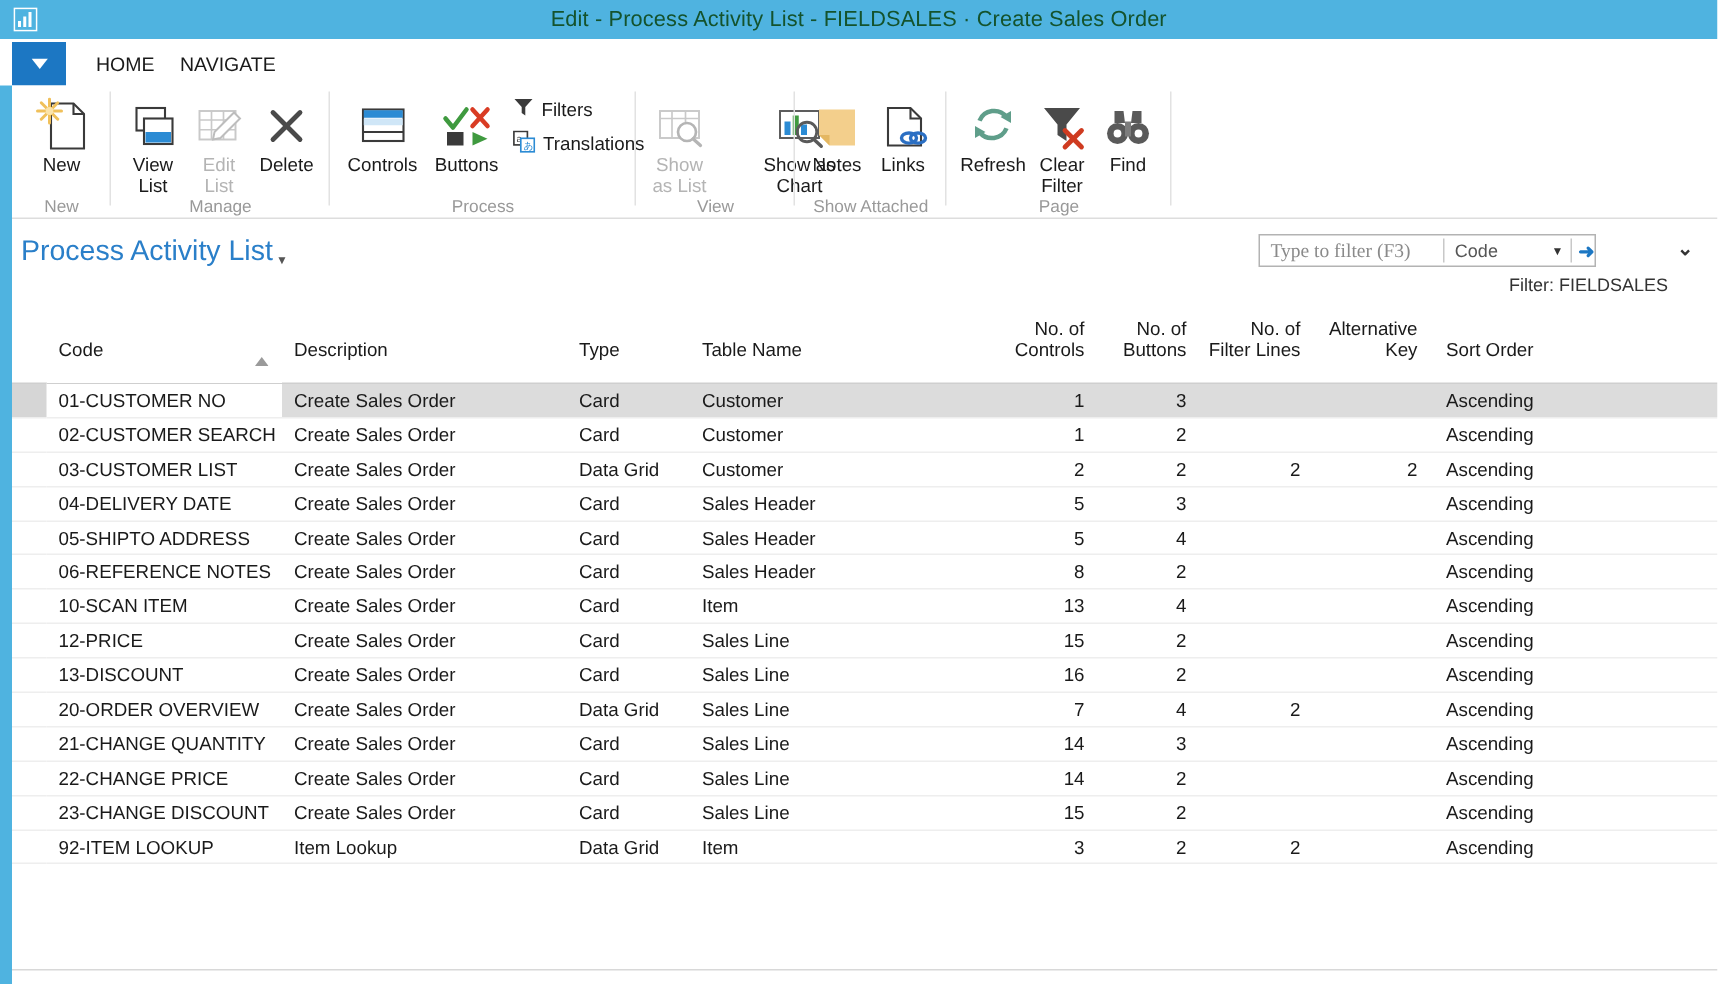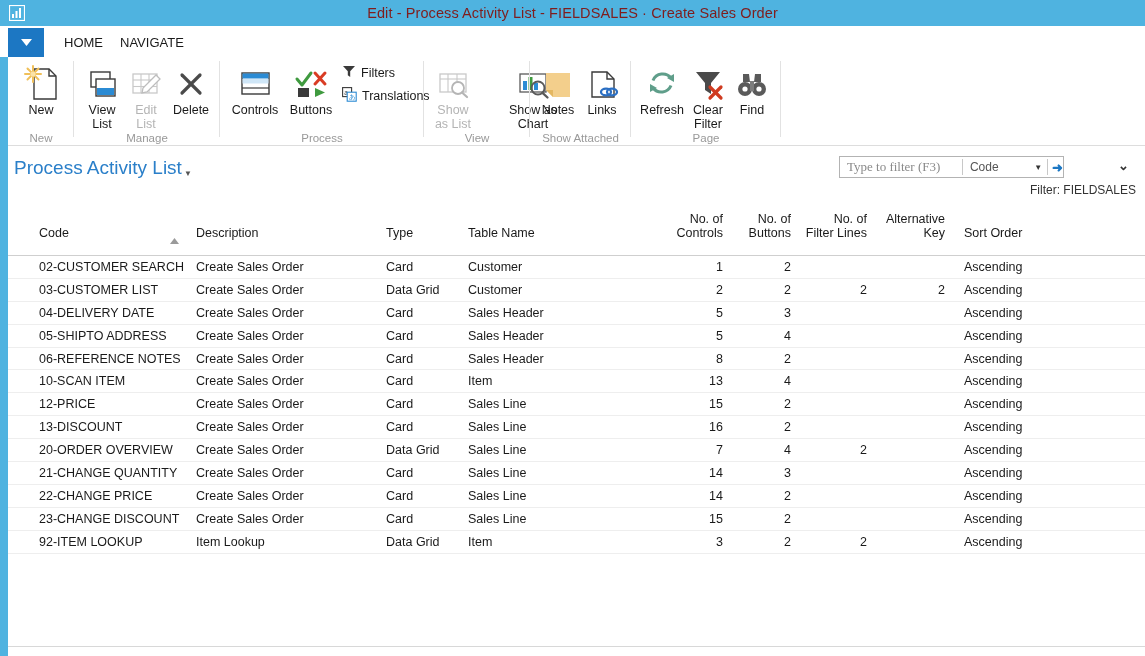--- a/index.html
+++ b/index.html
@@ -16,21 +16,21 @@
     position: absolute; left: 0; top: 0; width: 1145px; height: 26px;
     background: #4fb3e0;
     display: flex; align-items: center;
   }
   .titlebar .app-icon {
     width: 26px; height: 26px; margin-left: 4px;
     display: flex; align-items: center; justify-content: center;
   }
   .titlebar .title-text {
     position: absolute; left: 0; right: 0; text-align: center;
-    font-size: 14.5px; color: #7f1d1d; letter-spacing: .1px;
+    font-size: 14.5px; color: #14532d; letter-spacing: .1px;
     line-height: 26px;
   }
 
   
   .tabstrip {
     position: absolute; left: 0; top: 26px; width: 1145px; height: 31px;
     background: #ffffff; border-bottom: none;
   }
   .ribbon-launcher {
     position: absolute; left: 8px; top: 2px; width: 36px; height: 29px;
@@ -100,21 +100,21 @@
   }
   .filter-caret { font-size: 8px; color: #333; margin-left: 2px; }
   .filter-sep2 { width: 1px; height: 16px; background: #c8c8c8; margin: 0 4px 0 5px; }
   .filter-go { color: #1c77c3; font-size: 13px; font-weight: bold; }
   .head-chevron {
     position: absolute; left: 1110px; top: 11px;
     font-size: 13px; color: #333; font-weight: bold;
   }
   .filter-status {
     position: absolute; left: 0; top: 36px; width: 1104px;
-    text-align: right; font-size: 12px; color: #333; margin-left: 24px;
+    text-align: right; font-size: 12px; color: #333;
   }
 
   
   .grid { position: absolute; left: 8px; top: 212px; width: 1137px; height: 444px; background: #fff; }
   table { width: 1137px; border-collapse: collapse; table-layout: fixed; }
   thead th {
     height: 41px; vertical-align: bottom; padding-bottom: 15px;
     font-size: 12.5px; font-weight: 400; color: #1a1a1a;
     background: #fff; line-height: 14px;
   }
@@ -441,20 +441,32 @@
           <th class="hr" style="white-space:pre-line">No. of
 Buttons</th>
           <th class="hr" style="white-space:pre-line">No. of
 Filter Lines</th>
           <th class="hr" style="white-space:pre-line">Alternative
 Key</th>
           <th class="hl">Sort Order</th>
         </tr>
       </thead>
       <tbody id="grid-body">
+          <tr class="selected">
+            <td class="rowind"></td>
+            <td class="cl focused">01-CUSTOMER NO</td>
+            <td class="cl">Create Sales Order</td>
+            <td class="cl">Card</td>
+            <td class="cl">Customer</td>
+            <td class="cr">1</td>
+            <td class="cr">3</td>
+            <td class="cr"></td>
+            <td class="cr"></td>
+            <td class="cl">Ascending</td>
+          </tr>
           <tr>
             <td class="rowind"></td>
             <td class="cl">02-CUSTOMER SEARCH</td>
             <td class="cl">Create Sales Order</td>
             <td class="cl">Card</td>
             <td class="cl">Customer</td>
             <td class="cr">1</td>
             <td class="cr">2</td>
             <td class="cr"></td>
             <td class="cr"></td>

